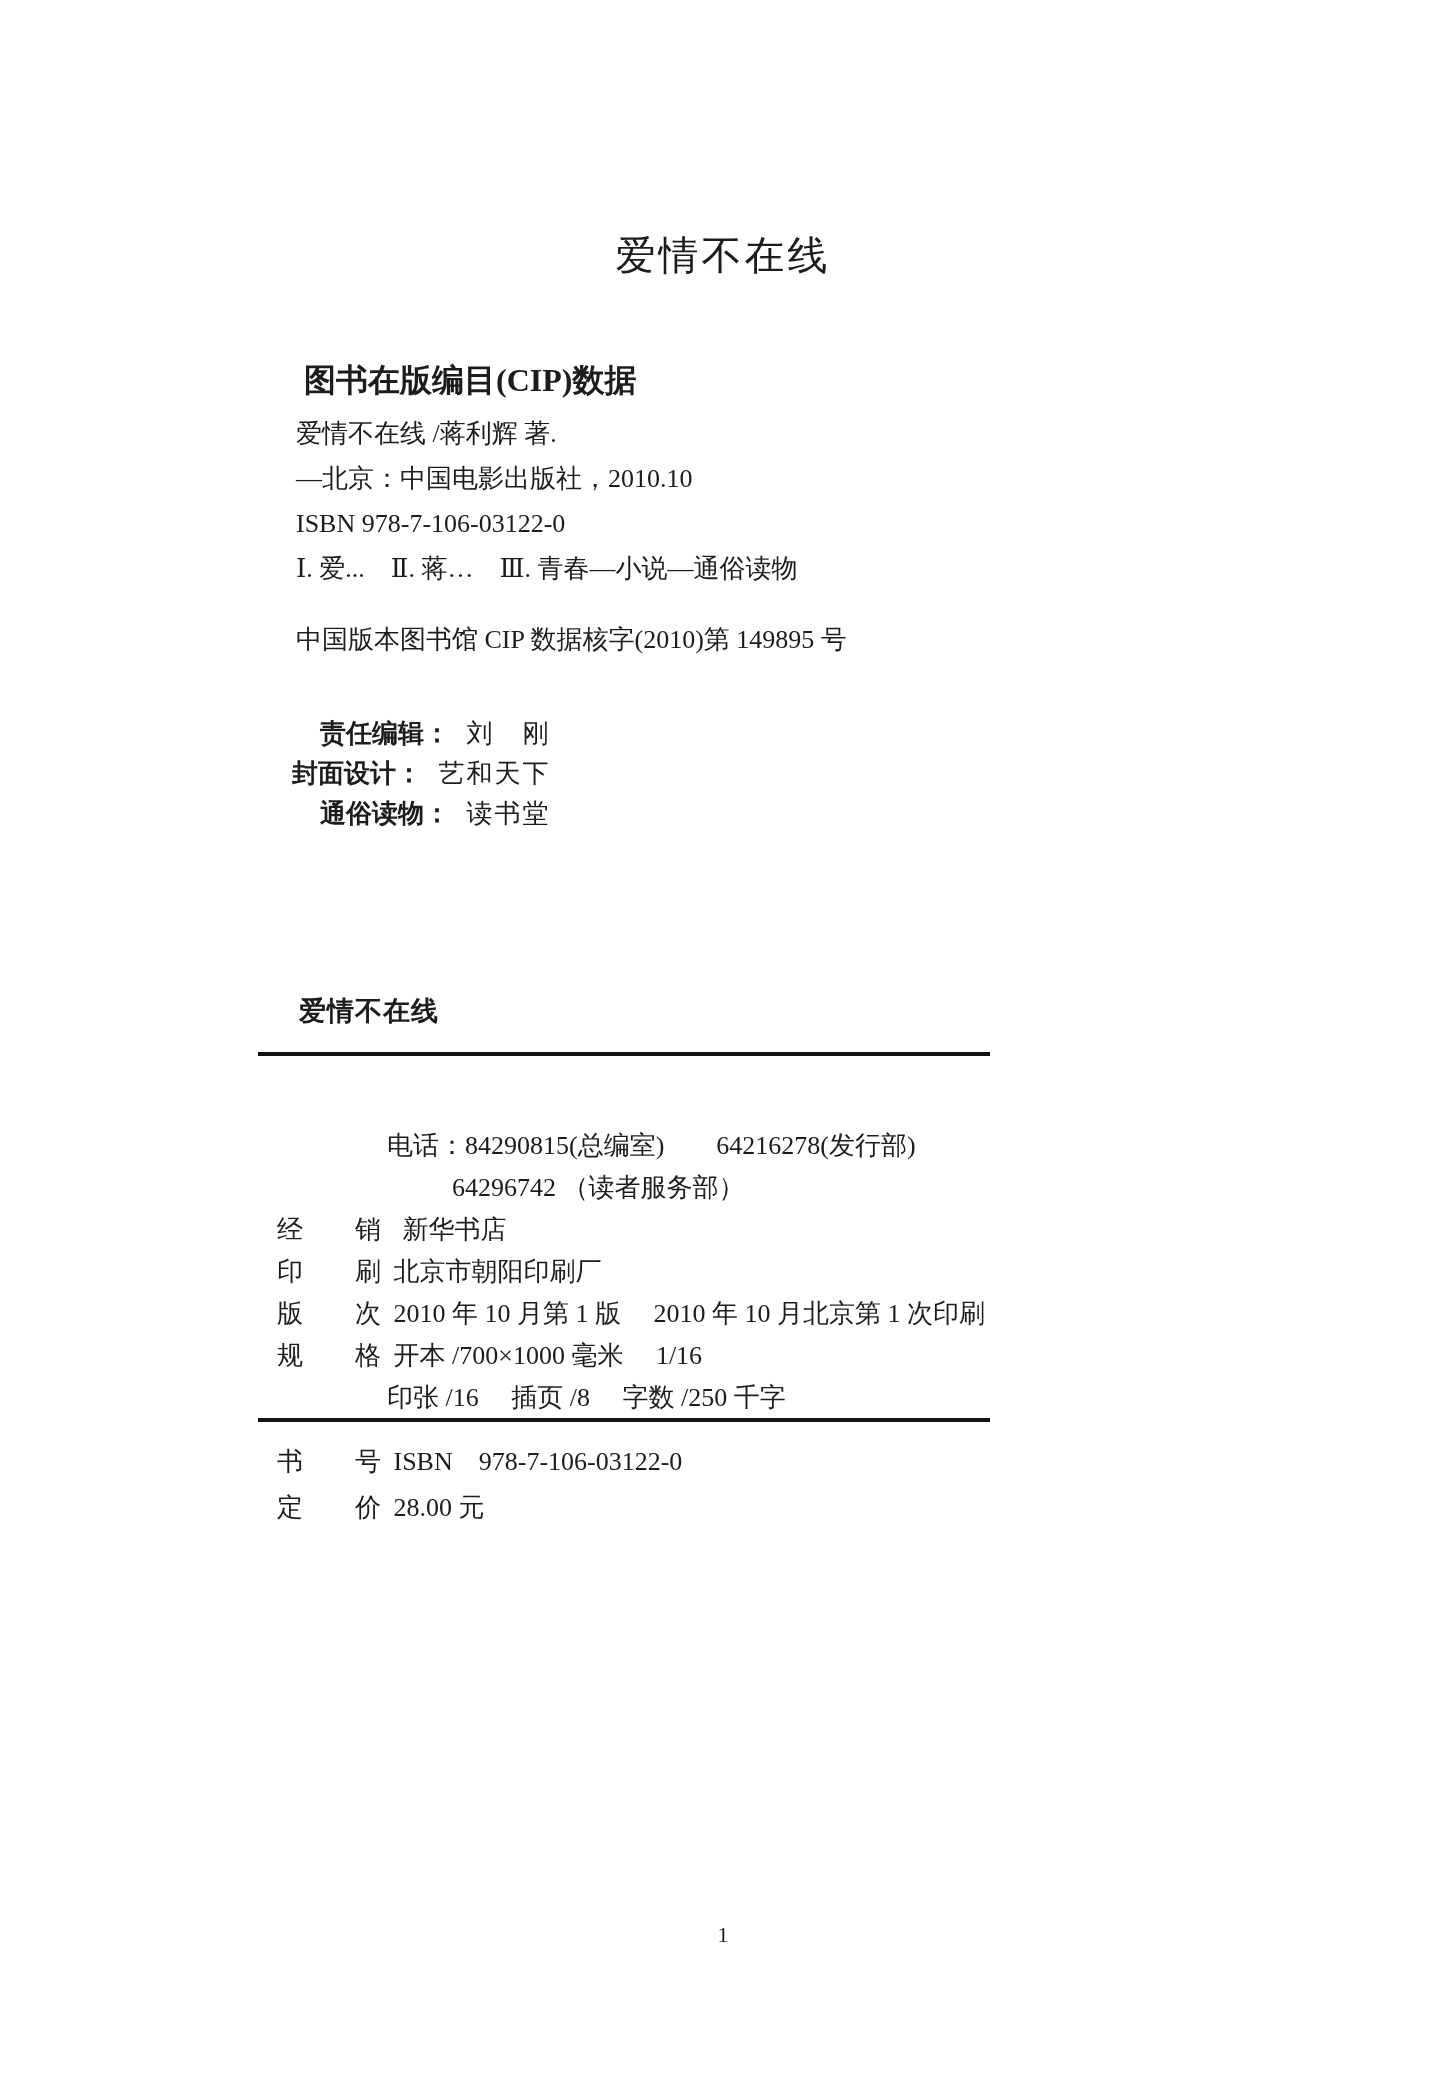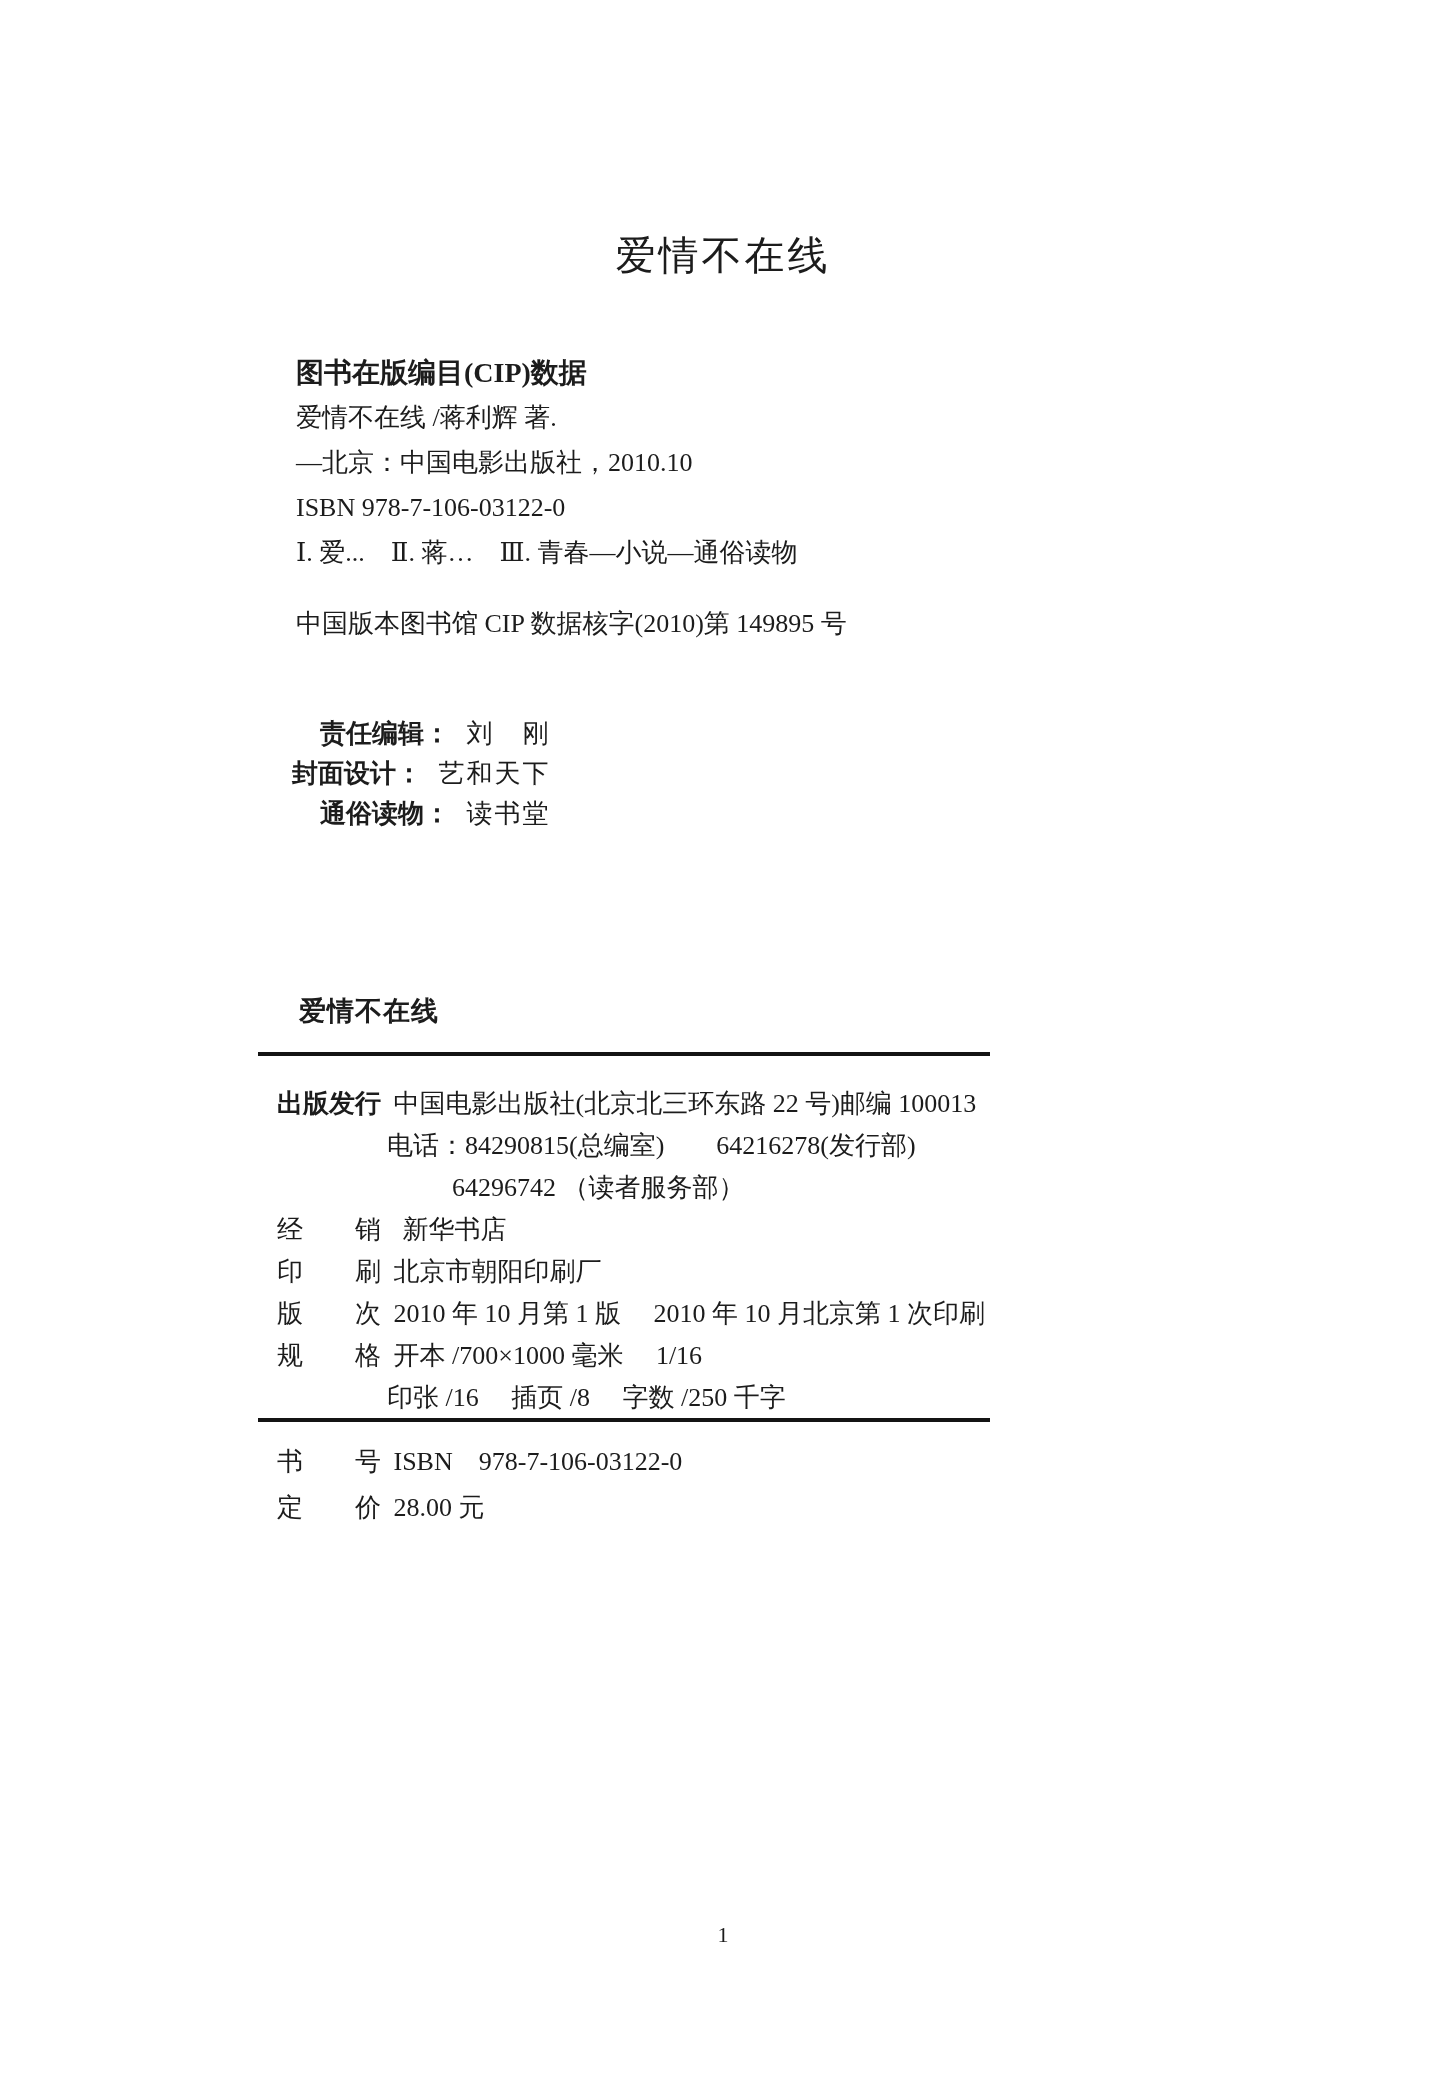--- a/index.html
+++ b/index.html
@@ -30,22 +30,22 @@
   .cip-block {
     position: absolute;
     left: 296px;
     top: 350px;
     font-size: 26px;
     line-height: 45px;
     white-space: nowrap;
   }
   .cip-heading {
     font-weight: bold;
-    font-size: 28px;
-    margin: 0;
+    font-size: 32px;
+    margin: 8px;
   }
   .cip-line { margin: 0; }
   .cip-record {
     margin: 0;
     margin-top: 26px;
   }
   .credits {
     position: absolute;
     left: 292px;
     top: 714px;
@@ -132,24 +132,20 @@
     <p class="credit-row">
       <span class="credit-label">通俗读物：</span>
       <span class="credit-value">读书堂</span>
     </p>
   </section>
 
   <h2 class="colophon-title">爱情不在线</h2>
 
   <div class="rule rule-top"></div>
 
-  <div class="trow r0">
-    <span class="lbl bold">出版发行</span>
-    <span class="val">中国电影出版社(北京北三环东路 22 号)邮编  100013</span>
-  </div>
   <div class="trow r1">
     <span class="val">电话：84290815(总编室)　　64216278(发行部)</span>
   </div>
   <div class="trow r2">
     <span class="val">64296742 （读者服务部）</span>
   </div>
   <div class="trow r3">
     <span class="lbl">经　　销</span>
     <span class="val">新华书店</span>
   </div>

